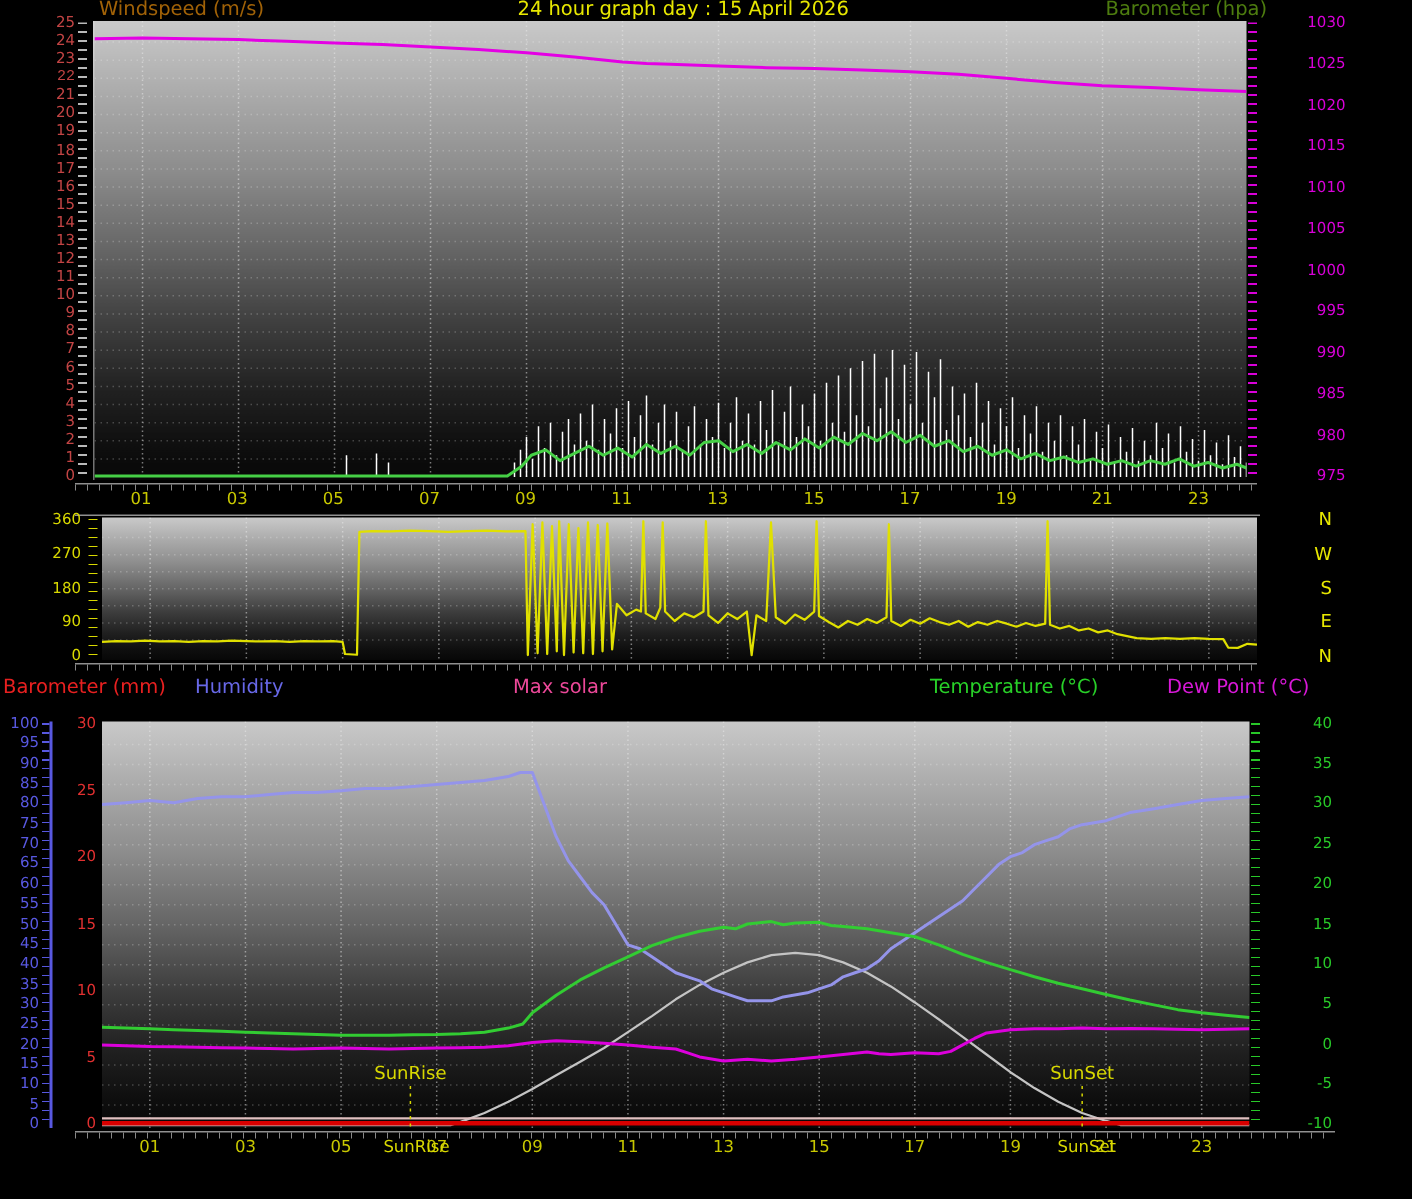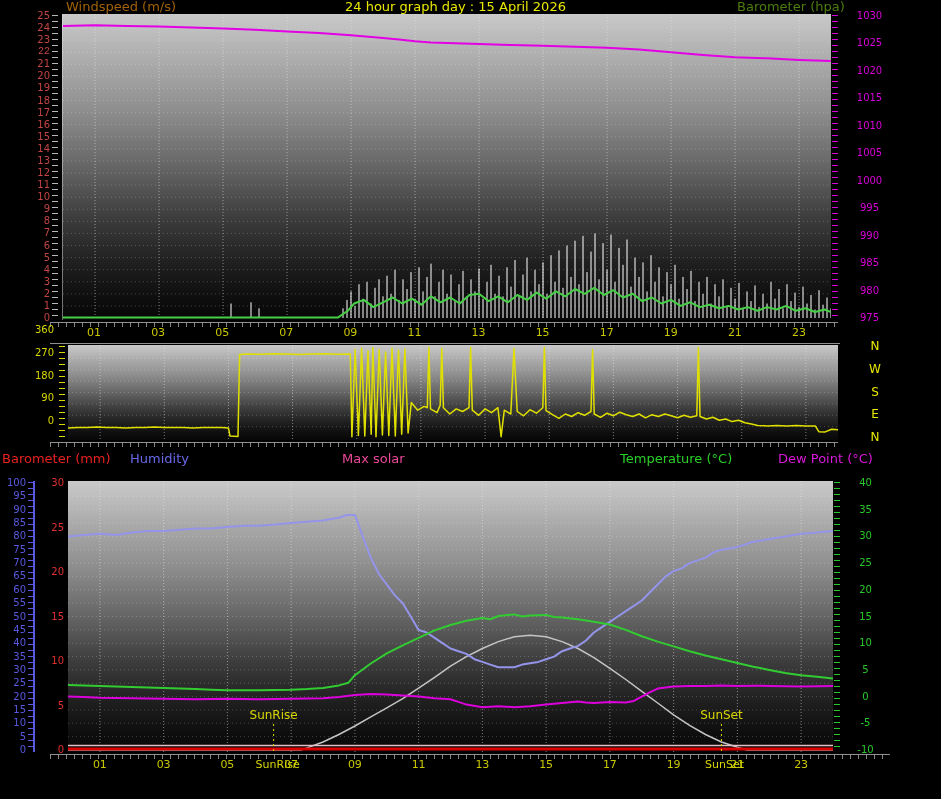--- a/index.html
+++ b/index.html
@@ -8,21 +8,21 @@
   #screen *{box-sizing:border-box;}
   .abs{position:absolute;}
   .plot{position:absolute;}
   .grad{background:linear-gradient(to bottom,#c9c9c9 0%,#aaaaaa 16%,#8d8d8d 32%,
         #656565 50%,#3e3e3e 66%,#202020 81%,#0e0e0e 93%,#070707 100%);}
   .hdr-lbl{position:absolute;top:-1px;font-size:13px;white-space:nowrap;}
   .legend-lbl{position:absolute;top:451px;font-size:13px;white-space:nowrap;}
   .axis-labels{position:absolute;font-size:10px;}
   .axis-labels span{position:absolute;left:0;right:0;height:11px;line-height:11px;}
   .alr span{text-align:right;}
-  .all span{text-align:center;}
+  .all span{text-align:right;}
   .xlabels{position:absolute;font-size:11px;}
   .xlabels span{position:absolute;width:36px;text-align:center;height:13px;line-height:13px;}
   .vticks{position:absolute;background:repeating-linear-gradient(to bottom,var(--c) 0px,var(--c) 1px,transparent 1px,transparent 6px);}
   .hticks{position:absolute;background:repeating-linear-gradient(to right,var(--c) 0px,var(--c) 1px,transparent 1px,transparent 8px);}
   .hline{position:absolute;height:1px;background:#909090;}
   svg{display:block;}
 </style>
 </head>
 <body>
 
@@ -130,21 +130,21 @@
       <span style="left: 334.458px; color: rgb(200, 200, 0);">11</span>
       <span style="left: 398.542px; color: rgb(200, 200, 0);">13</span>
       <span style="left: 462.625px; color: rgb(200, 200, 0);">15</span>
       <span style="left: 526.708px; color: rgb(200, 200, 0);">17</span>
       <span style="left: 590.792px; color: rgb(200, 200, 0);">19</span>
       <span style="left: 654.875px; color: rgb(200, 200, 0);">21</span>
       <span style="left: 718.958px; color: rgb(200, 200, 0);">23</span>
     </div>
 
   <div class="hline" style="left:50px;top:343px;width:790px;"></div>
-  <div class="axis-labels alr" style="left: 0px; top: 328px; width: 54px; height: 95px; color: rgb(216, 216, 0);">
+  <div class="axis-labels alr" style="left: 0px; top: 345px; width: 54px; height: 95px; color: rgb(216, 216, 0);">
       <span style="top: -4px;">360</span>
       <span style="top: 18.75px;">270</span>
       <span style="top: 41.5px;">180</span>
       <span style="top: 64.25px;">90</span>
       <span style="top: 87px;">0</span>
     </div>
   <div class="vticks" style="left:59px;top:346px;width:6px;height:94px;--c:#d8d800;"></div>
   <div class="plot grad" style="left:68px;top:345px;width:770px;height:95px;">
       <svg width="770" height="95" viewBox="0 0 770 95">
         <line x1="32.08333333333333" y1="0" x2="32.08333333333333" y2="95" stroke="rgba(235,235,235,0.5)" stroke-dasharray="1,2"></line>

